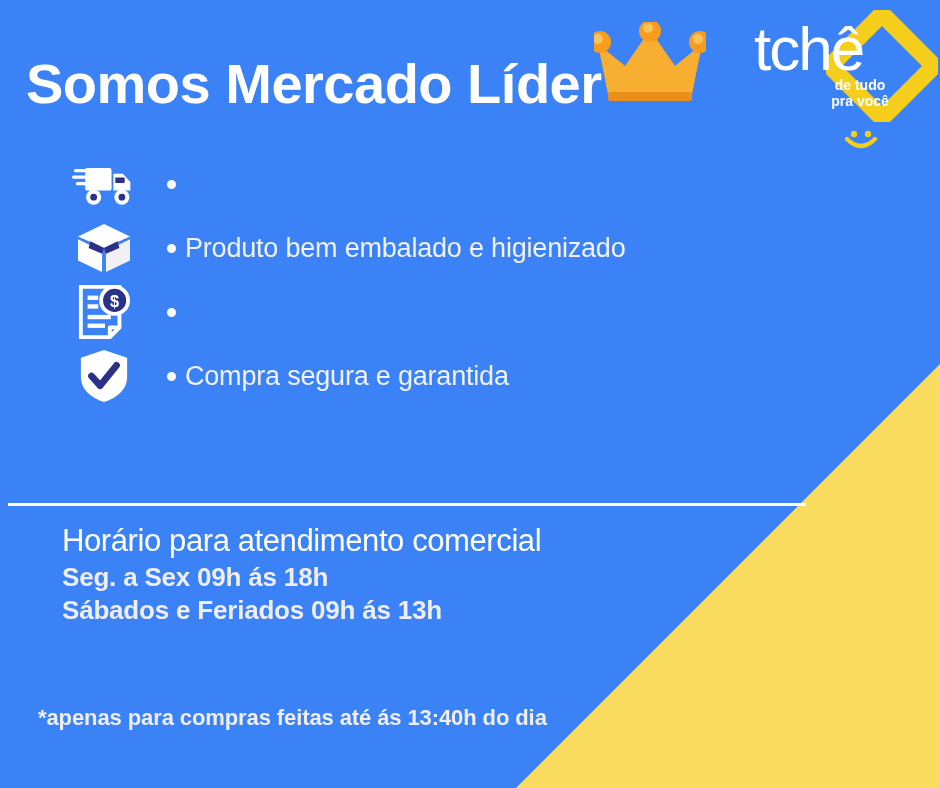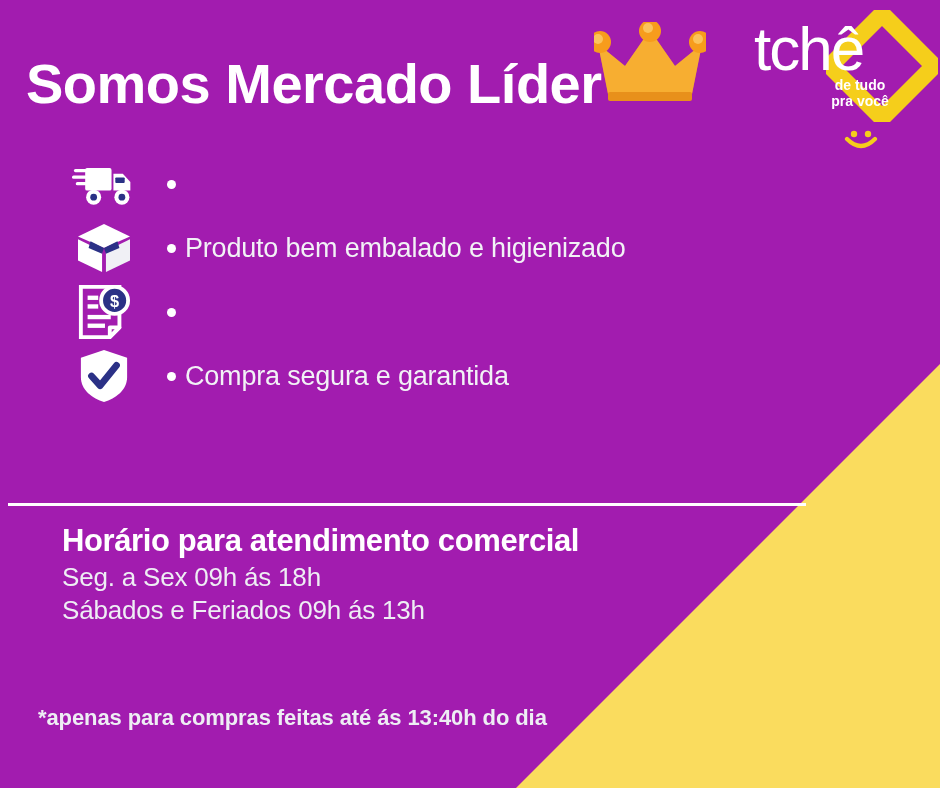--- a/index.html
+++ b/index.html
@@ -5,21 +5,21 @@
   html, body {
     margin: 0;
     padding: 0;
     background: #ffffff;
   }
   #banner {
     position: relative;
     width: 940px;
     height: 788px;
     overflow: hidden;
-    background: #a21caf;
+    background: #3b82f6;
     font-family: "Liberation Sans", sans-serif;
     -webkit-font-smoothing: antialiased;
   }
 
   
   .corner-wedge {
     position: absolute;
     left: 0;
     top: 0;
     width: 940px;
@@ -142,29 +142,29 @@
   }
 
   
   .hours {
     position: absolute;
     left: 62px;
     top: 522px;
   }
   .hours-title {
     font-size: 31px;
-    font-weight: 700;
+    font-weight: 400;
     color: #ffffff;
     letter-spacing: -0.4px;
     line-height: 1.25;
     white-space: nowrap;
   }
   .hours-line {
     font-size: 26px;
-    font-weight: 400;
+    font-weight: 700;
     color: #eeeef4;
     letter-spacing: -0.2px;
     line-height: 1.27;
     white-space: nowrap;
   }
 
   
   .footnote {
     position: absolute;
     left: 38px;

